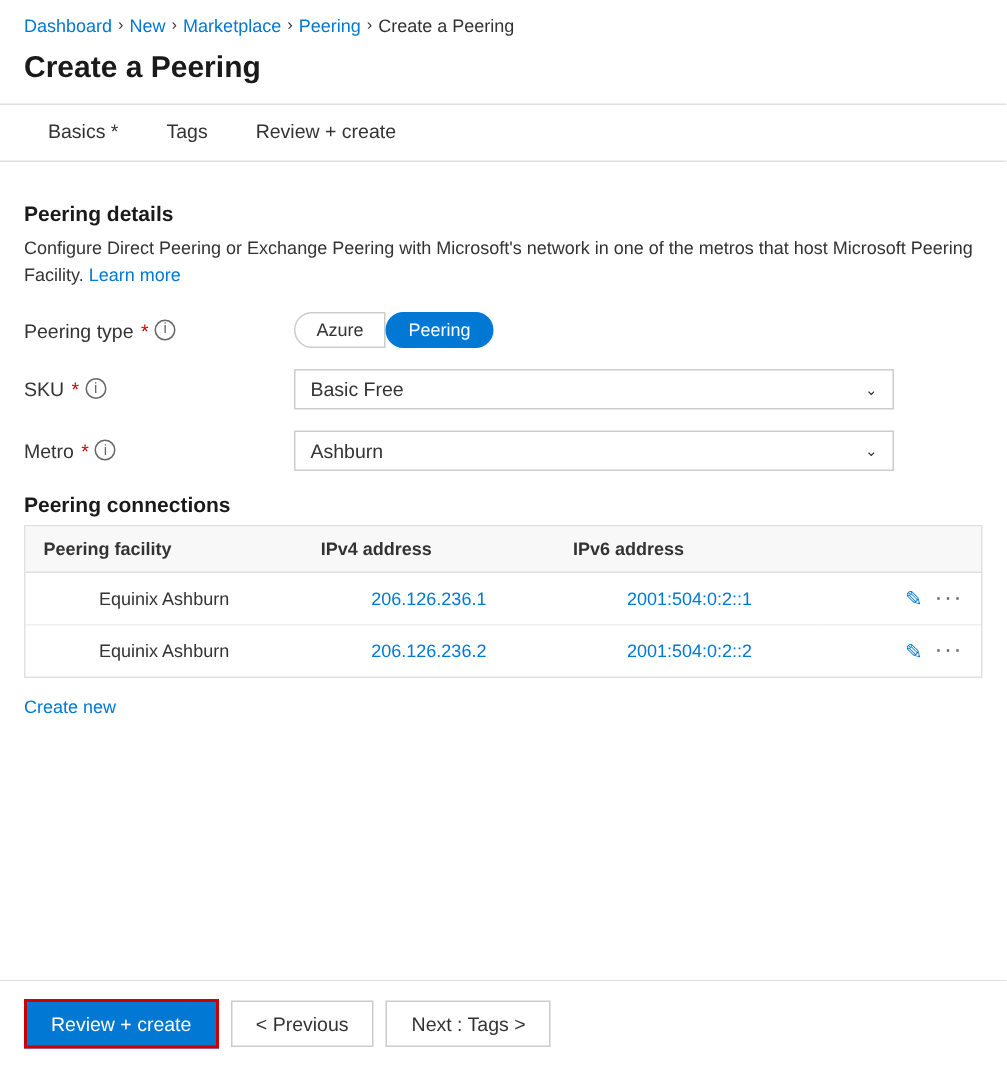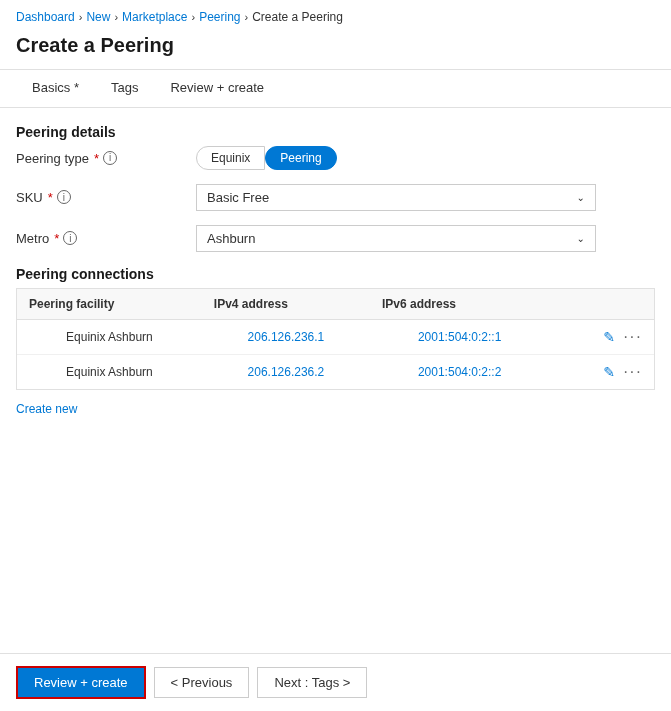--- a/index.html
+++ b/index.html
@@ -5,21 +5,21 @@
     * { box-sizing: border-box; margin: 0; padding: 0; }
     body { font-family: 'Segoe UI', Arial, sans-serif; font-size: 13px; color: #333; background: #fff; }
 
     .breadcrumb { display: flex; align-items: center; padding: 10px 16px 6px; font-size: 12px; color: #0078d4; gap: 4px; }
     .breadcrumb span { color: #333; }
     .breadcrumb a { color: #0078d4; text-decoration: none; }
     .breadcrumb-sep { color: #666; font-size: 11px; }
 
     .page-title { font-size: 20px; font-weight: 600; padding: 4px 16px 12px; color: #1a1a1a; border-bottom: 1px solid #e0e0e0; }
 
-    .tabs { display: flex; padding: 0 16px; border-bottom: 1px solid #e0e0e0; gap: 0; margin-bottom: 0; }
+    .tabs { display: flex; padding: 0 16px; border-bottom: 1px solid #e0e0e0; gap: 0; margin-bottom: 10px; }
     .tab { padding: 10px 16px; font-size: 13px; cursor: pointer; color: #333; border-bottom: 2px solid transparent; text-decoration: none; }
     .tab.active { color: #7b2d9e; border-bottom: 2px solid #7b2d9e; font-weight: 600; }
 
     .content { padding: 16px; }
 
     .section-title { font-size: 14px; font-weight: 600; color: #1a1a1a; margin-bottom: 6px; }
     .section-desc { font-size: 12px; color: #333; margin-bottom: 16px; line-height: 1.5; }
     .section-desc a { color: #0078d4; text-decoration: none; }
 
     .form-row { display: flex; align-items: center; margin-bottom: 14px; }
@@ -81,29 +81,33 @@
   <div class="tabs">
     <a class="tab">Basics *</a>
     <a class="tab">Tags</a>
     <a class="tab">Review + create</a>
   </div>
 
   <div class="content">
 
     <div>
       <div class="section-title">Peering details</div>
+      <div class="section-desc">
+        Configure Direct Peering or Exchange Peering with Microsoft's network in one of the metros that host Microsoft Peering Facility.
+        <a href="#">Learn more</a>
+      </div>
 
       <div class="form-row">
         <div class="form-label">
           <span>Peering type</span>
           <span class="required">*</span>
           <span class="info-icon">i</span>
         </div>
         <div class="toggle-group">
-          <button class="toggle-btn">Equinix</button>
+          <button class="toggle-btn">Azure</button>
           <button class="toggle-btn active">Peering</button>
         </div>
       </div>
 
       <div class="form-row">
         <div class="form-label">
           <span>SKU</span>
           <span class="required">*</span>
           <span class="info-icon">i</span>
         </div>

